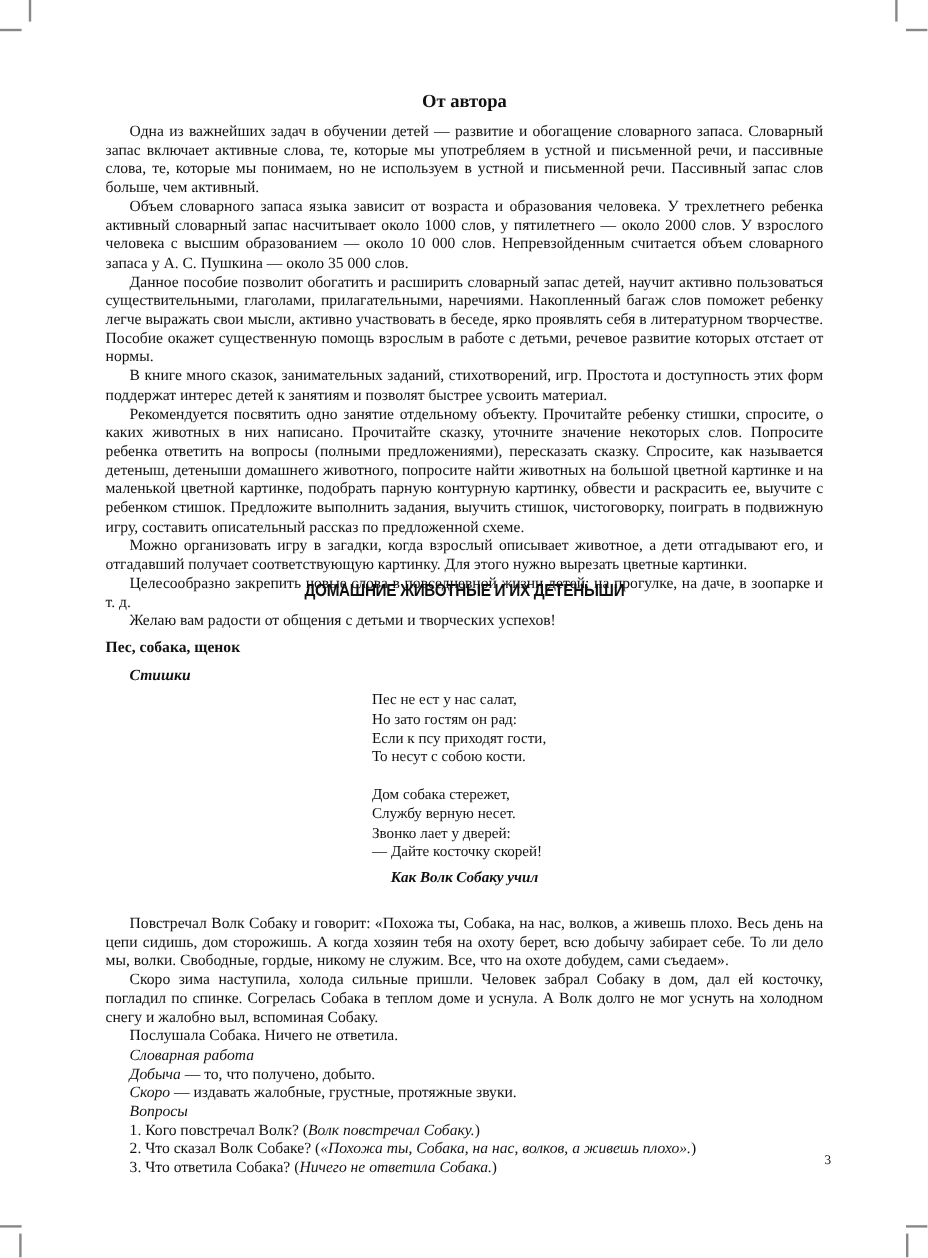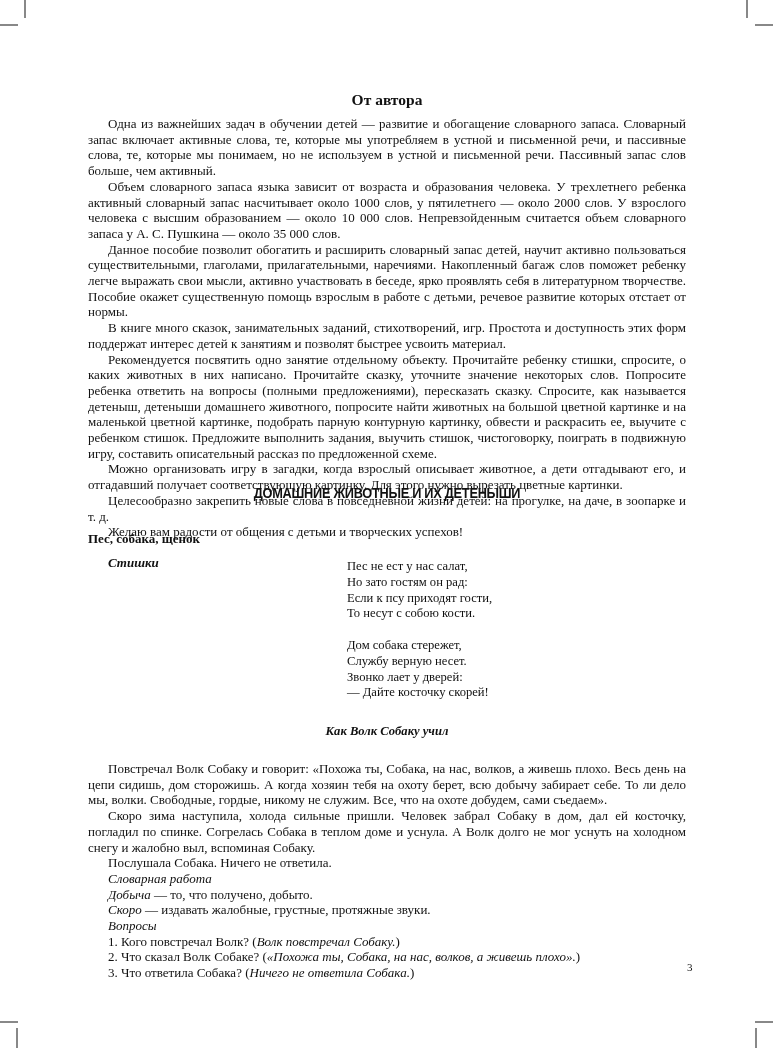--- a/index.html
+++ b/index.html
@@ -1,19 +1,19 @@
 <!DOCTYPE html>
 <html><head>
 <meta charset="utf-8">
 <style>
   html, body { margin: 0; padding: 0; background: #ffffff; }
   body { width: 773px; height: 1048px; position: relative; overflow: hidden;
          font-family: "Liberation Serif", serif; color: #111; }
   .crop { position: absolute; background: #888; }
-  .page { position: absolute; left: 88px; top: 90px; width: 598px; }
+  .page { position: absolute; left: 88px; top: 75px; width: 598px; }
   .h-author { text-align: center; font-weight: bold; font-size: 15.5px; margin: 0 0 6px 0; line-height: 20px; }
   p { margin: 0; font-size: 13px; line-height: 15.7px; text-align: justify; text-indent: 20px; }
   .section { position: absolute; left: 88px; width: 598px; }
   .h-section { text-align: center; font-family: "Liberation Sans", sans-serif; font-weight: bold;
                font-size: 14.5px; letter-spacing: -0.3px; transform: scaleX(0.88); }
   .h-topic { text-align: left; font-weight: bold; font-size: 13px; }
   .subhead-italic { font-weight: bold; font-style: italic; font-size: 13px; }
   .poem { position: absolute; left: 310px; font-size: 12.6px; line-height: 15.8px; }
   .poem .stanza { margin-bottom: 15.8px; }
   .story-title { text-align: center; font-weight: bold; font-style: italic; font-size: 12.6px; }
@@ -50,21 +50,21 @@
 <div class="section" style="top:485px;">
   <div class="h-section">ДОМАШНИЕ ЖИВОТНЫЕ И ИХ ДЕТЕНЫШИ</div>
 </div>
 <div class="section" style="top:531px;">
   <div class="h-topic">Пес, собака, щенок</div>
 </div>
 <div class="section" style="top:555px;">
   <div class="subhead-italic ind">Стишки</div>
 </div>
 
-<div class="poem" style="top:559px;margin-left:37px;">
+<div class="poem" style="top:576px;">
   <div class="stanza">
     <div>Пес не ест у нас салат,</div>
     <div>Но зато гостям он рад:</div>
     <div>Если к псу приходят гости,</div>
     <div>То несут с собою кости.</div>
   </div>
   <div class="stanza">
     <div>Дом собака стережет,</div>
     <div>Службу верную несет.</div>
     <div>Звонко лает у дверей:</div>

